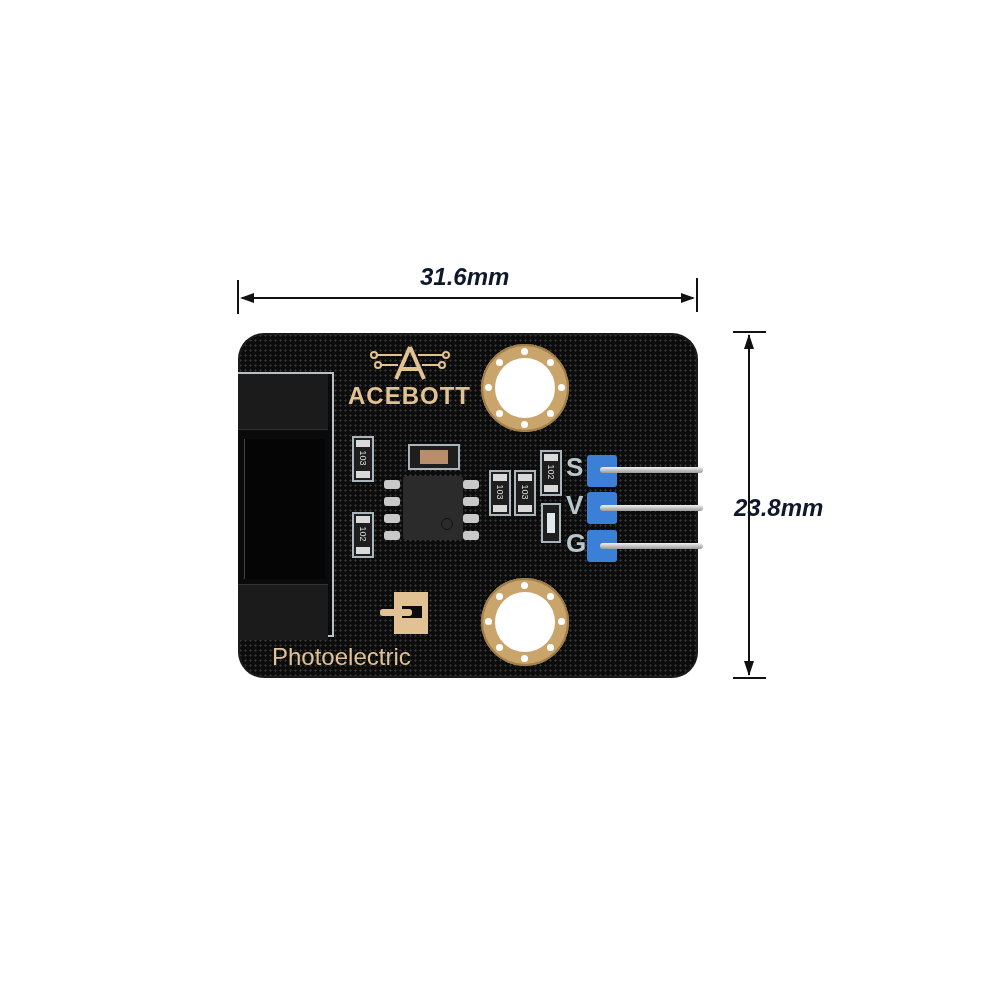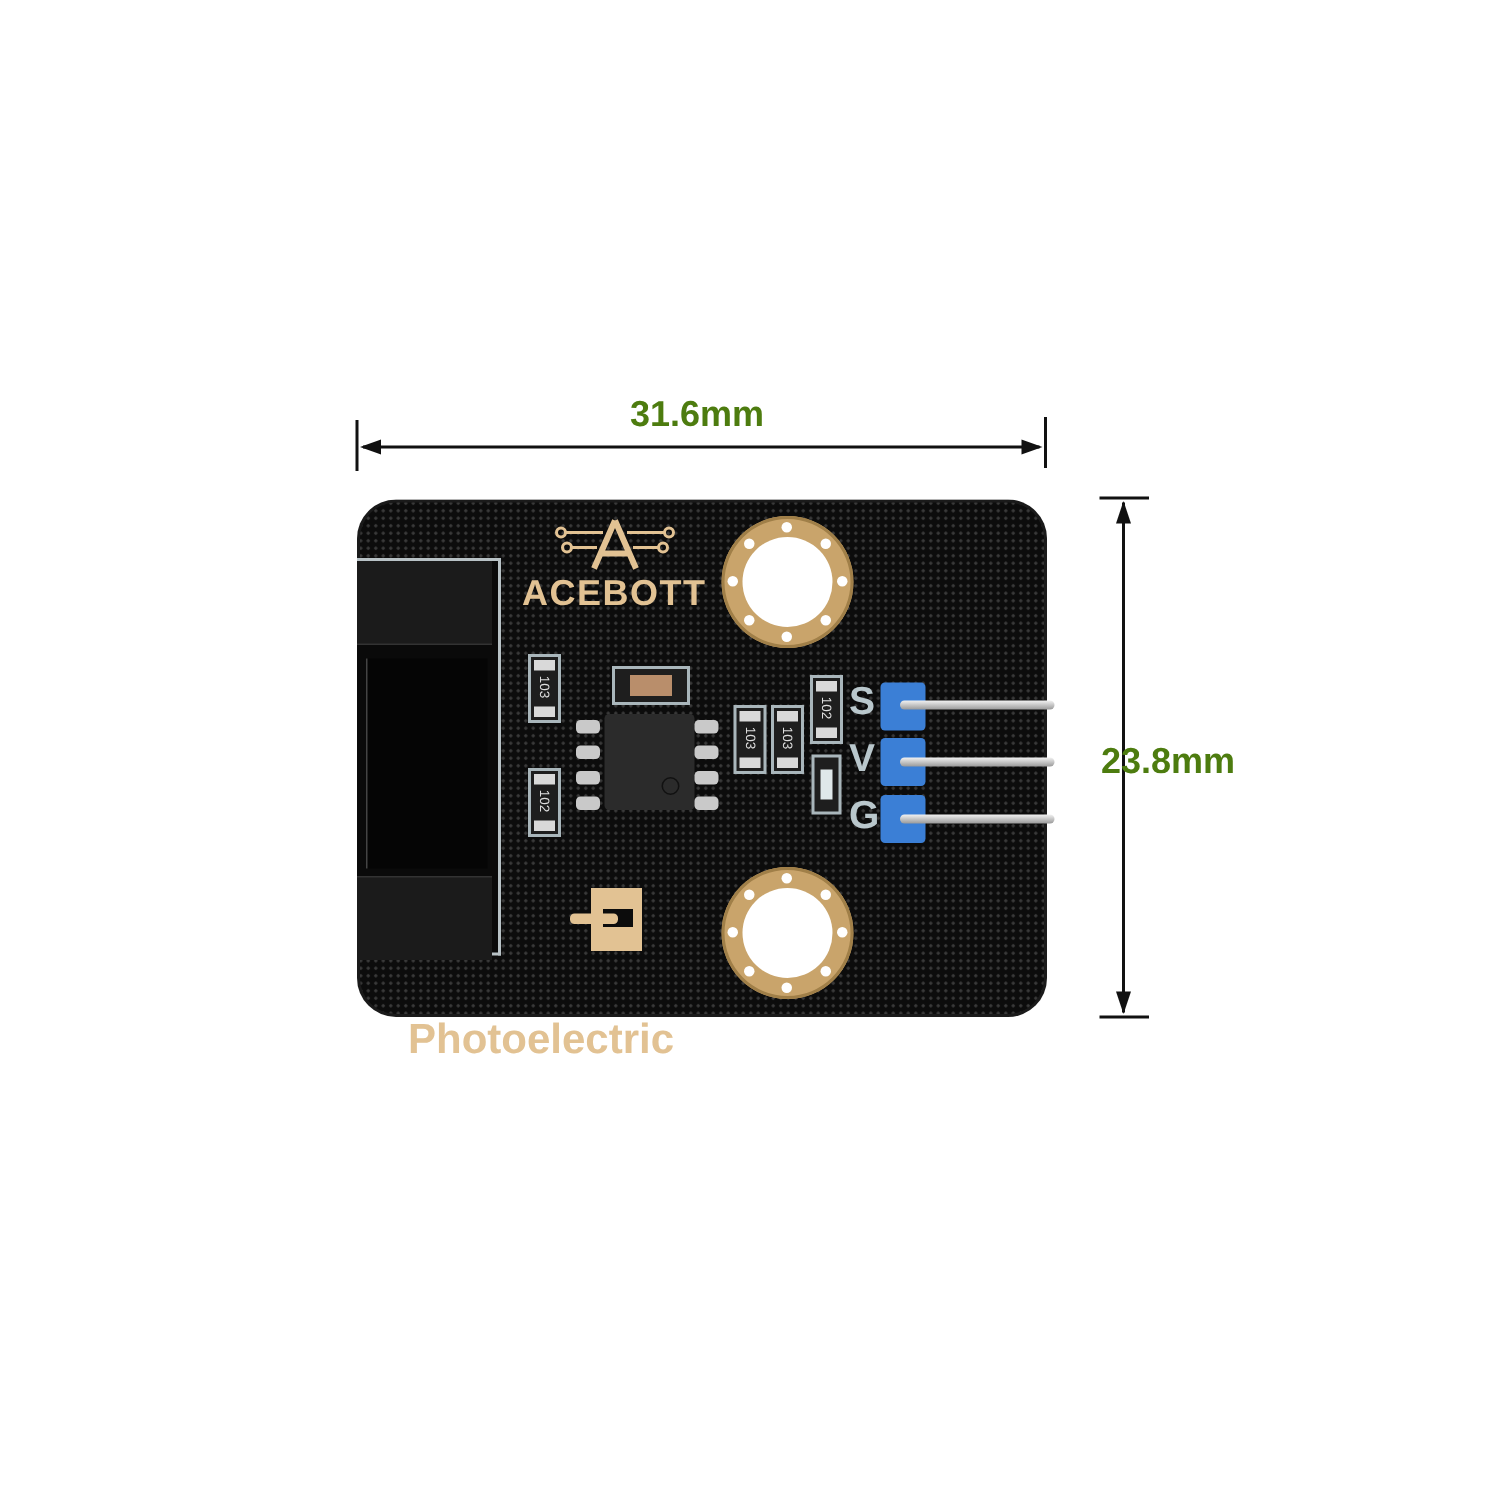--- a/index.html
+++ b/index.html
@@ -1,17 +1,17 @@
 <!DOCTYPE html>
 <html><head>
 <meta charset="utf-8">
 <style>
   html, body { margin:0; padding:0; background:#ffffff; }
   body { width:1000px; height:1000px; position:relative; overflow:hidden; font-family:"Liberation Sans", sans-serif; }
-  .dim-label { position:absolute; font-weight:bold; font-size:24px; color:#4d7c0f; font-family:"Liberation Sans", sans-serif; }
+  .dim-label { position:absolute; font-weight:bold; font-size:24px; color:#0f172a; font-family:"Liberation Sans", sans-serif;font-style:italic; }
   .pcb {
     position:absolute; left:238px; top:333px; width:460px; height:345px;
     background-color:#0c0c0c;
     background-image: radial-gradient(circle, #3a3a3a 0.9px, transparent 1.2px);
     background-size:5px 5px;
     border-radius:26px;
     box-shadow: inset 0 0 0 2px #1a1a1a;
   }
   .abs { position:absolute; }
   .sensor {
@@ -29,21 +29,21 @@
   .res-text { position:absolute; left:-6px; top:15px; width:30px; font-size:9px; color:#ddd; transform:rotate(90deg); text-align:center; font-family:"Liberation Sans", sans-serif; }
   .chip { position:absolute; left:403px; top:476px; width:60px; height:64px; background:#2b2b2b; border-radius:3px; }
   .pad { position:absolute; width:16px; height:9px; background:#c9c9c9; border-radius:3px; }
   .cap { position:absolute; left:408px; top:444px; width:52px; height:26px; background:#1e1e1e; border:2px solid #a9b6bb; box-sizing:border-box; }
   .cap-body { position:absolute; left:10px; top:4px; width:28px; height:14px; background:#b98e6b; }
   .pin-label { position:absolute; color:#b9c7cc; font-size:26px; font-weight:bold; font-family:"Liberation Sans", sans-serif; }
   .header-pin { position:absolute; width:30px; height:32px; background:#3b7fd6; border-radius:3px; }
   .wire { position:absolute; height:6px; background:linear-gradient(#f2f2f2,#9a9a9a); border-radius:3px; }
   .gold { color:#e2c293; }
   .brand-text { position:absolute; left:348px; top:382px; font-size:24px; font-weight:bold; letter-spacing:1px; }
-  .model-text { position:absolute; left:272px; top:677px; font-size:28px; font-weight:bold; }
+  .model-text { position:absolute; left:272px; top:643px; font-size:24px; font-weight:normal; }
 </style>
 </head>
 <body>
 
 <div>
   <svg class="abs" style="left:230px;top:270px;" width="480" height="60">
     <line x1="8" y1="10" x2="8" y2="44" stroke="#111" stroke-width="2"></line>
     <line x1="467" y1="8" x2="467" y2="42" stroke="#111" stroke-width="2"></line>
     <line x1="12" y1="28" x2="463" y2="28" stroke="#111" stroke-width="2"></line>
     <polygon points="10,28 24,23 24,33" fill="#111"></polygon>

